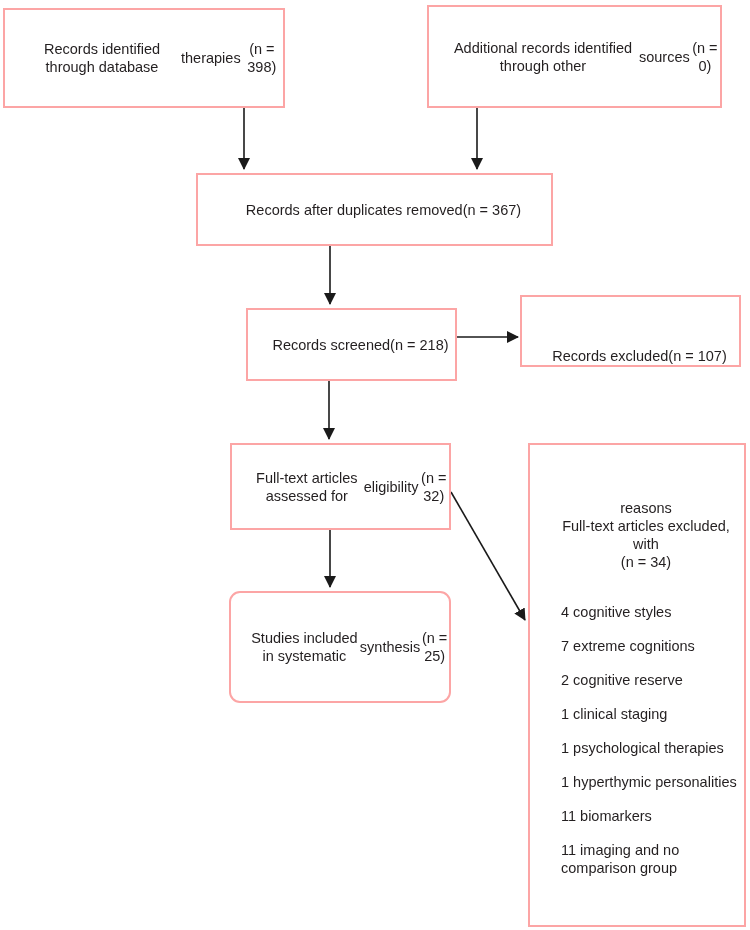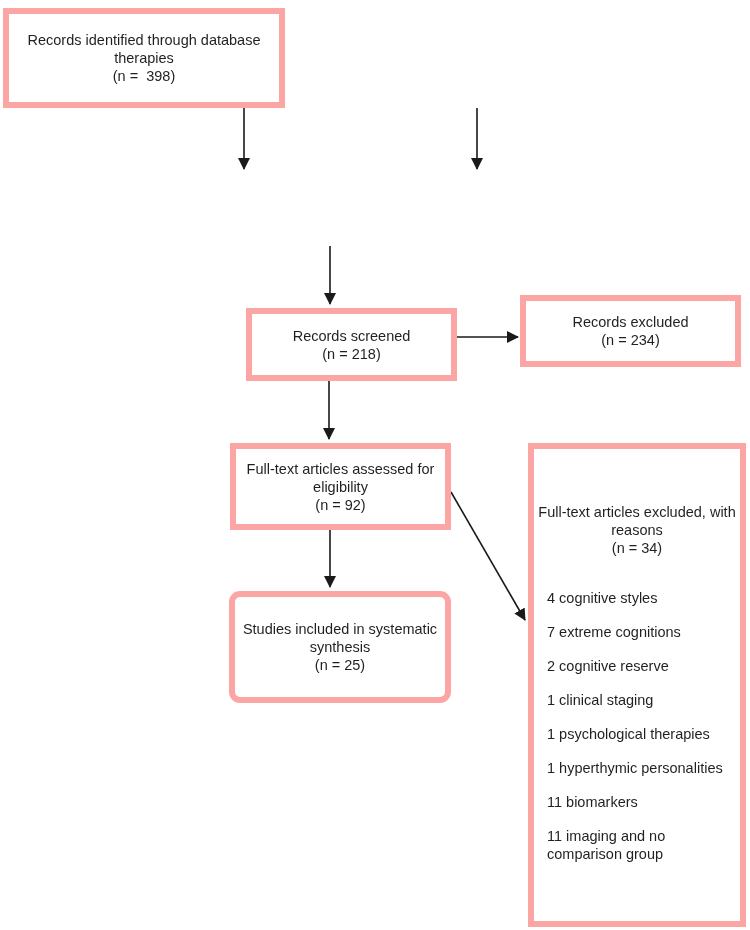--- a/index.html
+++ b/index.html
@@ -16,35 +16,36 @@
   }
   .arrows {
     position: absolute;
     left: 0; top: 0;
     width: 750px; height: 930px;
     pointer-events: none;
   }
   .box {
     position: absolute;
     box-sizing: border-box;
-    border: 6px solid #fca5a5;
+    border: 2px solid #fca5a5;
     background: #ffffff;
     display: flex;
-    flex-direction: column;
+    flex-direction: row;
     align-items: center;
     justify-content: center;
     text-align: center;
+    padding-left: 18px;
   }
   .bl { display: block; white-space: pre-wrap; }
   
   .b1 { left: 3px;   top: 8px;   width: 282px; height: 100px; }
   .b2 { left: 427px; top: 5px;   width: 295px; height: 103px; }
   .b3 { left: 196px; top: 173px; width: 357px; height: 73px;  }
   .b4 { left: 246px; top: 308px; width: 211px; height: 73px;  }
-  .b5 { left: 520px; top: 295px; width: 221px; height: 72px;  }
+  .b5 { left: 520px; top: 295px; width: 221px; height: 72px; align-items: flex-end;  }
   .b6 { left: 230px; top: 443px; width: 221px; height: 87px;  }
   .b7 { left: 229px; top: 591px; width: 222px; height: 112px; border-radius: 11px; }
   .b8 {
     left: 528px; top: 443px; width: 218px; height: 484px;
     display: block;
     padding-top: 54px;
     justify-content: flex-start;
   }
   .b8 .bhead { text-align: center; }
   .b8 .blist {
@@ -75,48 +76,57 @@
       <line x1="451" y1="492" x2="525" y2="620" marker-end="url(#ah)"></line>
     </g>
   </svg>
 
   <div class="box b1">
     <span class="bl">Records identified through database</span>
     <span class="bl">therapies</span>
     <span class="bl">(n =  398)</span>
   </div>
 
+  <div class="box b2">
+    <span class="bl">Additional records identified through other</span>
+    <span class="bl">sources</span>
+    <span class="bl">(n = 0)</span>
+  </div>
 
+  <div class="box b3">
+    <span class="bl">Records after duplicates removed</span>
+    <span class="bl">(n = 367)</span>
+  </div>
 
   <div class="box b4">
     <span class="bl">Records screened</span>
     <span class="bl">(n = 218)</span>
   </div>
 
   <div class="box b5">
     <span class="bl">Records excluded</span>
-    <span class="bl">(n = 234)</span>
+    <span class="bl">(n = 107)</span>
   </div>
 
   <div class="box b6">
     <span class="bl">Full-text articles assessed for</span>
     <span class="bl">eligibility</span>
-    <span class="bl">(n = 92)</span>
+    <span class="bl">(n = 32)</span>
   </div>
 
   <div class="box b7">
     <span class="bl">Studies included in systematic</span>
     <span class="bl">synthesis</span>
     <span class="bl">(n = 25)</span>
   </div>
 
   <div class="box b8">
     <div class="bhead">
+      <span class="bl">reasons</span>
       <span class="bl">Full-text articles excluded, with</span>
-      <span class="bl">reasons</span>
       <span class="bl">(n = 34)</span>
     </div>
     <div class="blist">
       <div class="reason">4 cognitive styles</div>
       <div class="reason">7 extreme cognitions</div>
       <div class="reason">2 cognitive reserve</div>
       <div class="reason">1 clinical staging</div>
       <div class="reason">1 psychological therapies</div>
       <div class="reason">1 hyperthymic personalities</div>
       <div class="reason">11 biomarkers</div>

